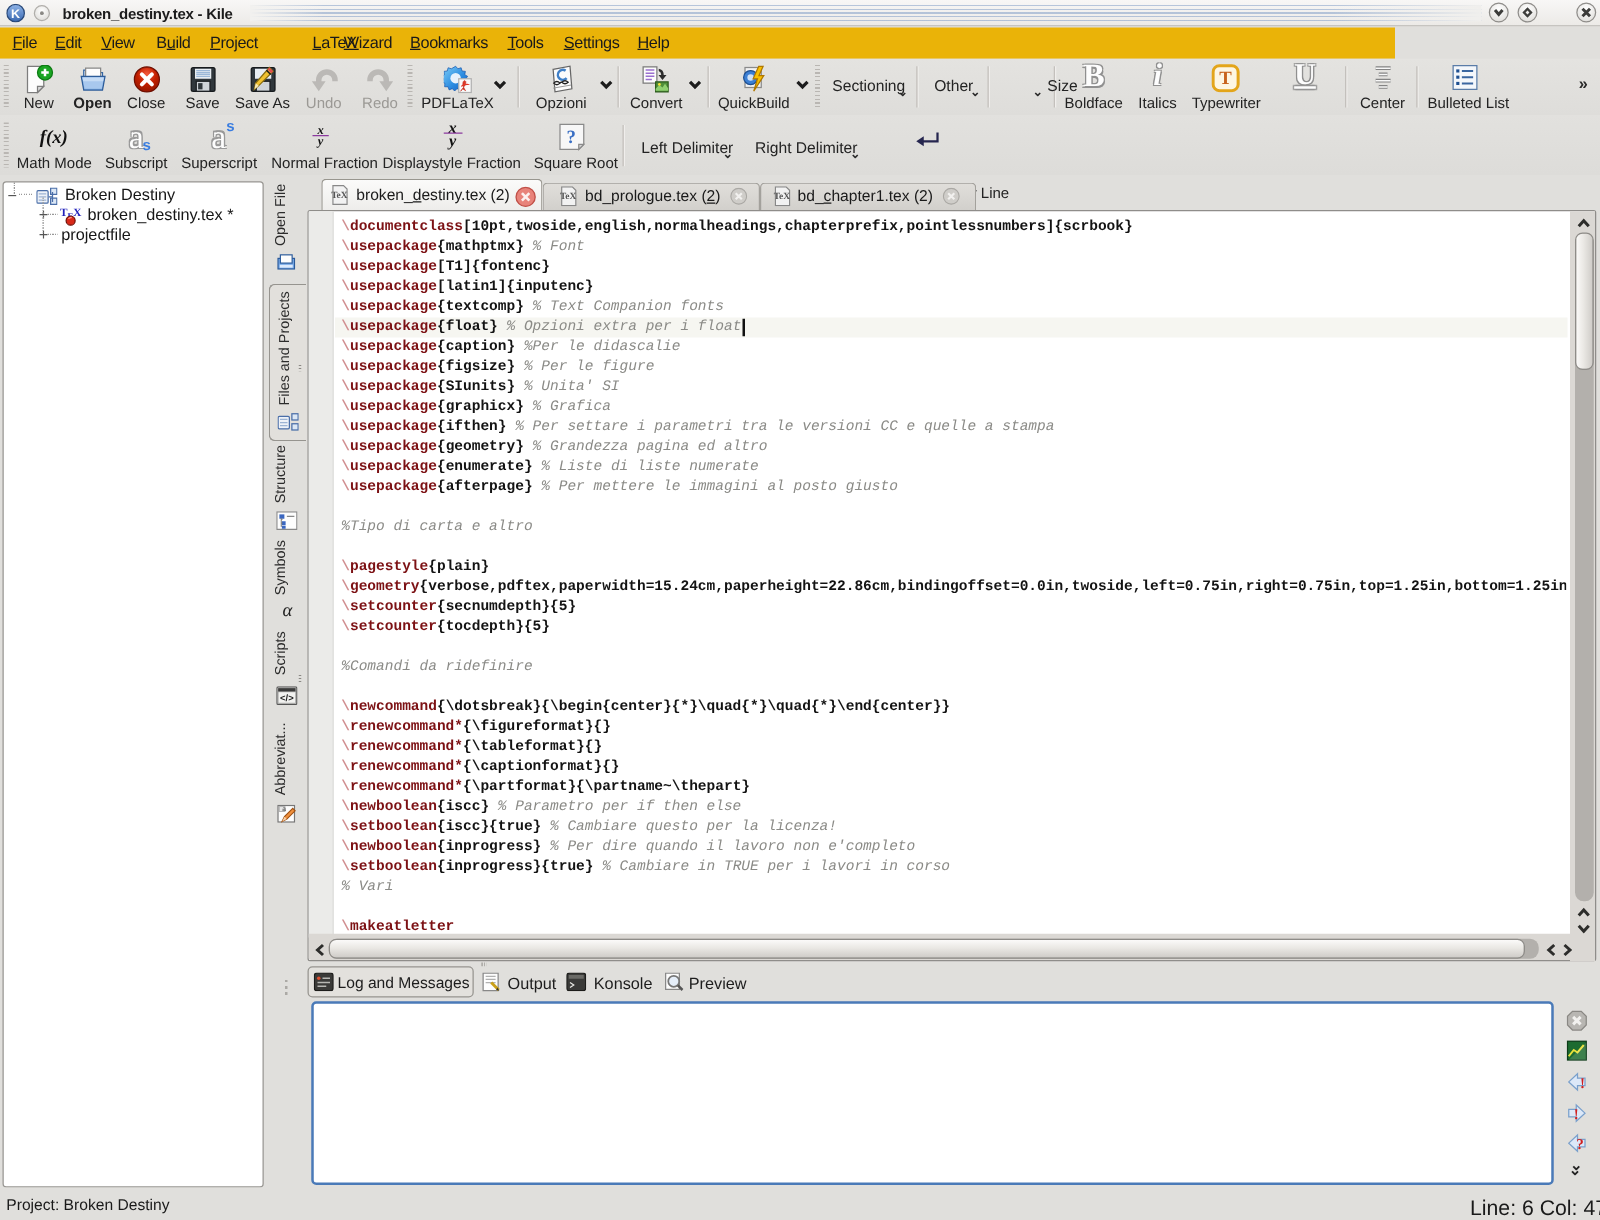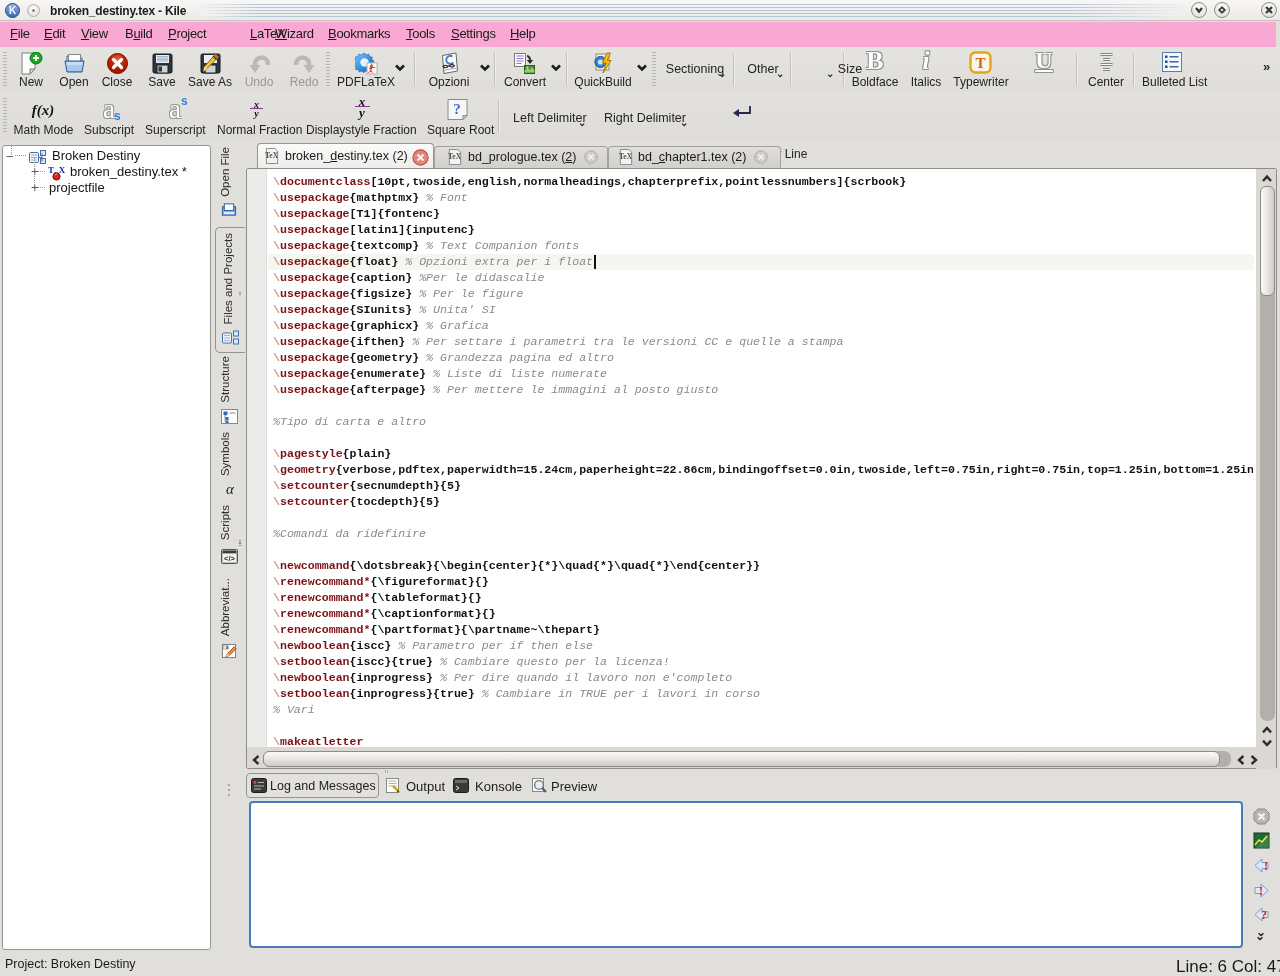--- a/index.html
+++ b/index.html
@@ -13,21 +13,21 @@
   border-bottom:1px solid #c6c4c0; }
 #ttext { left:50px; top:4px; font-size:12px; font-weight:bold; color:#1b1b1b; letter-spacing:-0.2px; }
 #stripes { left:200px; top:4px; width:985px; height:13px;
   background:repeating-linear-gradient(to bottom, rgba(120,150,195,.50) 0 1px, rgba(255,255,255,.0) 1px 3px); }
 #stripefade { left:200px; top:4px; width:985px; height:13px;
   background:linear-gradient(to right, #f2f1ef, rgba(242,241,239,0) 6%, rgba(242,241,239,0) 88%, #f0efed); }
 .wbtn { width:16px; height:16px; border-radius:50%; border:1px solid #8f8d8a;
   background:radial-gradient(circle at 50% 30%, #ffffff, #dcdad6); top:2px; }
 
 
-#menubar { left:0; top:22px; width:1276px; height:25px; background:#f9a8d4; }
+#menubar { left:0; top:22px; width:1116px; height:25px; background:#eab308; }
 .mitem { top:4px; font-size:13px; color:#1a1a1a; letter-spacing:-0.3px; }
 
 
 #toolbar1 { left:0; top:47px; width:1280px; height:45px; background:linear-gradient(#e4e3e0,#deddda); }
 #toolbar2 { left:0; top:92px; width:1280px; height:48px; background:linear-gradient(#e2e1de,#dddcd9); }
 .tlabel { font-size:12px; color:#232323; text-align:center; white-space:nowrap; }
 .tlabel.dis { color:#9b9995; }
 .tsep { width:2px; border-left:1px solid #c3c0bc; border-right:1px solid #f0eeec; }
 .grip { width:4px; background:repeating-linear-gradient(to bottom,#b9b6b2 0 1px, transparent 1px 3px); }
 .darr { font-size:10px; color:#2a2a2a; font-weight:bold; }
@@ -135,21 +135,21 @@
     </svg>
 <div class="abs tlabel" style="left:1px;top:28px;width:60px;">New</div>
 
 <svg class="abs" style="left:63px;top:5px;" width="23" height="23" viewBox="0 0 23 23">
       <path d="M4 9 V4 h5 l2 2 h8 v3" fill="#e8f0fb" stroke="#3365a2"></path>
       <rect x="5.5" y="2.5" width="12" height="8" fill="#fdfdfd" stroke="#888"></rect>
       <path d="M2 9 h19 l-2 11 H4 z" fill="#7eaae0" stroke="#2d5c99"></path>
       <path d="M3 10 h17 l-1.6 9 H4.6 z" fill="#a8c8ee"></path>
       <path d="M3 10 h17 l-.5 3 H3.5 z" fill="#c6dcf5"></path>
     </svg>
-<div class="abs tlabel" style="left:44px;top:28px;width:60px;">Open</div>
+<div class="abs tlabel" style="left:44px;top:28px;width:60px;font-weight:bold;">Open</div>
 
 <svg class="abs" style="left:106px;top:5px;" width="23" height="23" viewBox="0 0 23 23">
       <circle cx="11.5" cy="11.5" r="10" fill="#b01800" stroke="#6e0f00"></circle>
       <circle cx="11.5" cy="11.5" r="9.2" fill="url(#gcl)"></circle>
       <defs>
         <radialGradient id="gcl" cx=".5" cy=".28" r=".8">
           <stop offset="0" stop-color="#f55a3c"></stop>
           <stop offset=".5" stop-color="#c42000"></stop>
           <stop offset="1" stop-color="#8e1600"></stop>
         </radialGradient>

